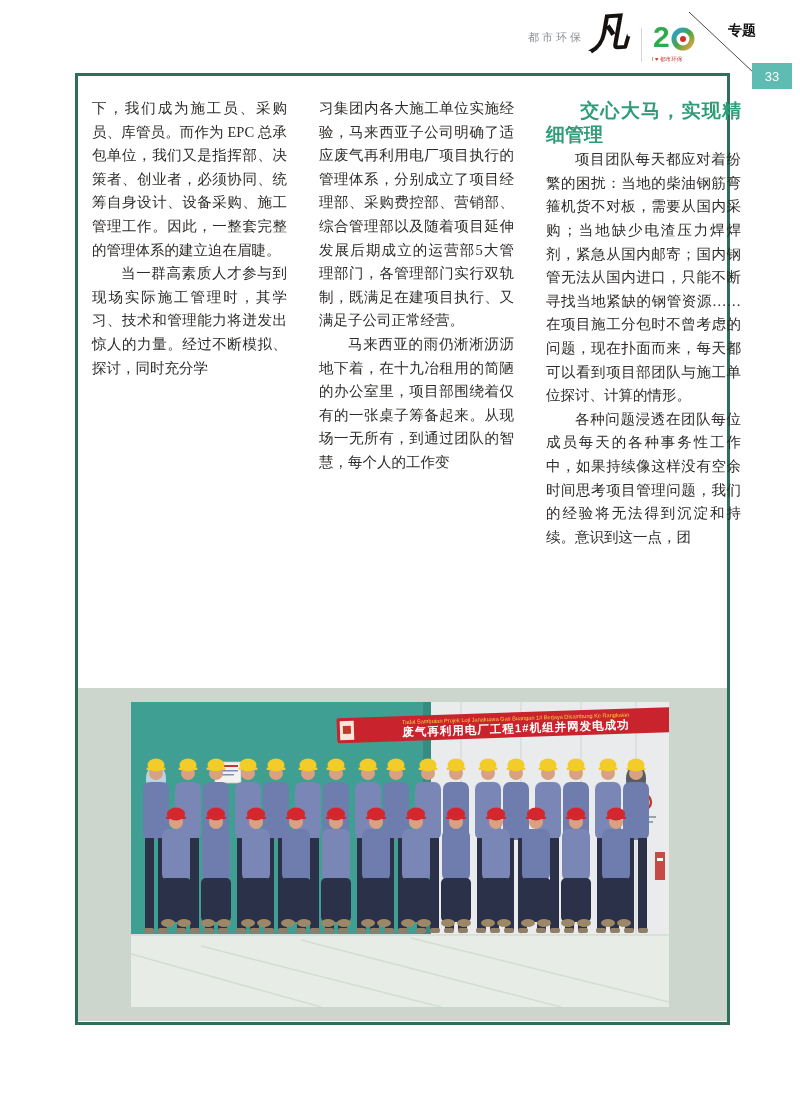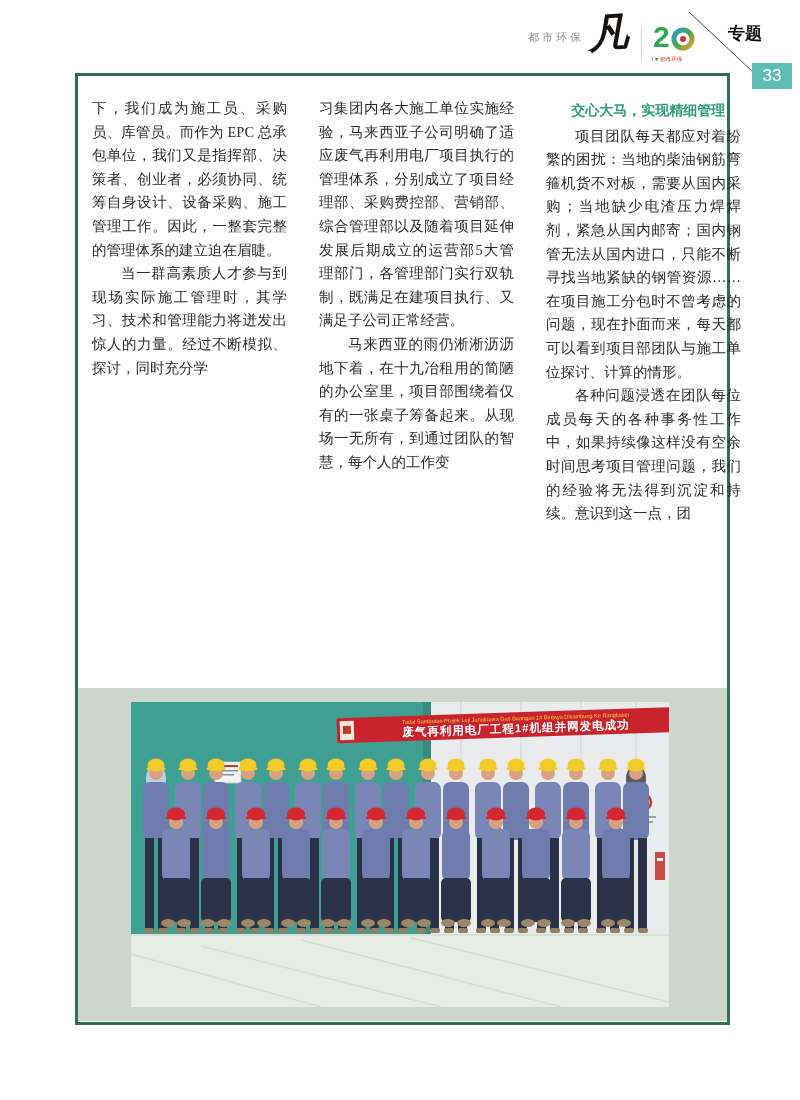--- a/index.html
+++ b/index.html
@@ -12,36 +12,36 @@
   .hdr-mark{position:absolute;left:588px;top:14px;font-size:40px;font-weight:bold;
             font-style:italic;color:#15120f;transform:rotate(-4deg);line-height:1;}
   .hdr-divider{position:absolute;left:641px;top:28px;width:1px;height:34px;background:#d6d6d6;}
   .logo20{position:absolute;left:653px;top:22px;width:52px;text-align:left;}
   .logo20 .two{font-family:"Liberation Sans",sans-serif;font-weight:bold;font-size:30px;
                color:#2faa4f;line-height:1;vertical-align:top;}
   .logo20 svg{vertical-align:top;margin-top:4px;}
   .logo-tag{position:absolute;left:652px;top:55px;font-family:"Liberation Sans",sans-serif;
             font-size:7px;color:#d0312d;white-space:nowrap;transform:scale(.8);transform-origin:left top;}
   .hdr-section{position:absolute;left:728px;top:22px;font-family:"Liberation Sans",sans-serif;
-               font-size:17px;font-weight:bold;color:#111;}
+               font-size:14px;font-weight:bold;color:#111;}
   .hdr-line{position:absolute;left:0;top:0;width:800px;height:100px;pointer-events:none;}
   .page-num{position:absolute;left:752px;top:63px;width:40px;height:26px;background:#5fbcb2;
-            color:#fff;font-family:"Liberation Sans",sans-serif;font-size:17px;
+            color:#fff;font-family:"Liberation Sans",sans-serif;font-size:13px;
             display:flex;align-items:center;justify-content:center;}
 
   
   .frame{position:absolute;left:75px;top:73px;width:649px;height:946px;
          border:3px solid #2f6e58;background:#fff;}
   .cols{position:absolute;left:0;top:0;width:621px;padding:21px 14px 0 14px;
         display:flex;gap:32px;}
   .col{width:195px;flex:0 0 195px;font-size:14.5px;line-height:23.6px;color:#2e2c2a;
        text-align:justify;text-justify:inter-character;}
   .col p{margin:0;}
   .col p.indent{text-indent:2em;}
-  .col p.heading{font-family:"Liberation Sans",sans-serif;font-weight:bold;font-size:14px;
+  .col p.heading{font-family:"Liberation Sans",sans-serif;font-weight:bold;font-size:19px;
                  color:#2f9c78;text-indent:1.8em;margin:2px 0;}
 
   
   .photo-mat{position:absolute;left:0;top:612px;width:649px;height:333px;background:#ccd6cd;}
   .photo{position:absolute;left:53px;top:14px;width:538px;height:305px;display:block;}
 </style>
 </head>
 <body>
 
 <div class="page">

